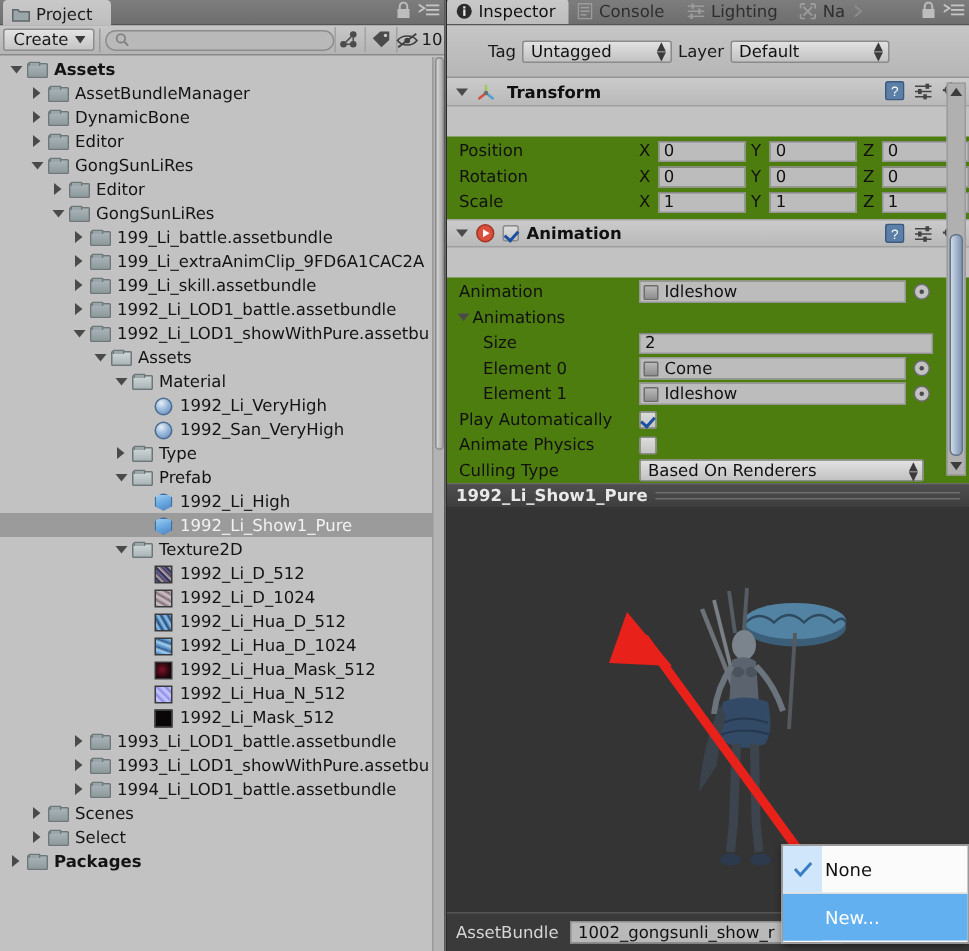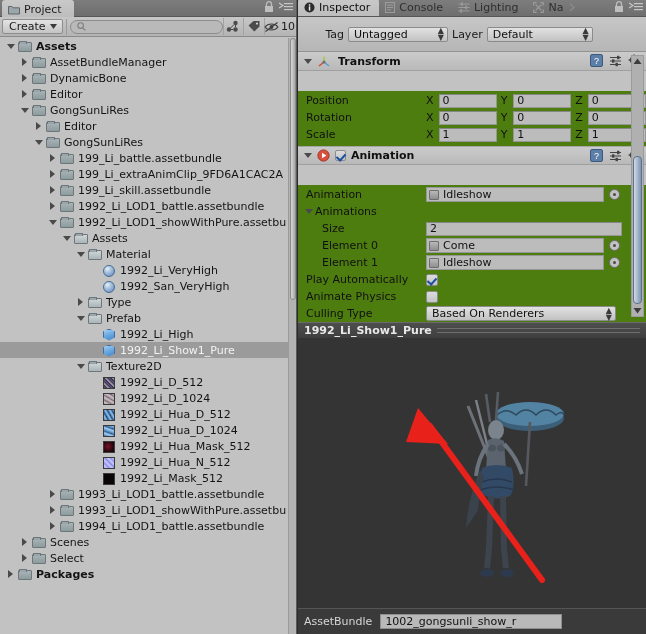--- a/index.html
+++ b/index.html
@@ -1060,14 +1060,29 @@
     </div>
 
     <div id="assetbundle-bar">
       <span class="abl">AssetBundle</span>
       <div class="ab-field">
         <span>1002_gongsunli_show_r</span>
       </div>
     </div>
   </div>
 
+  <div id="bundle-menu">
+    <div class="mitem">
+      <span class="mcheck">
+        <svg width="13" height="11" viewBox="0 0 13 11">
+          <path d="M1 5.4 L4.6 9.3 L11.8 1.3" fill="none" stroke="#3b7dc4" stroke-width="2"></path>
+        </svg>
+      </span>
+      <span class="mlabel" style="padding-left:2px">None</span>
+    </div>
+    <div class="mdiv"></div>
+    <div class="mitem hl">
+      <span class="mcheck"></span>
+      <span class="mlabel" style="padding-left:2px">New...</span>
+    </div>
+  </div>
 
 </div>
 
 </body></html>

